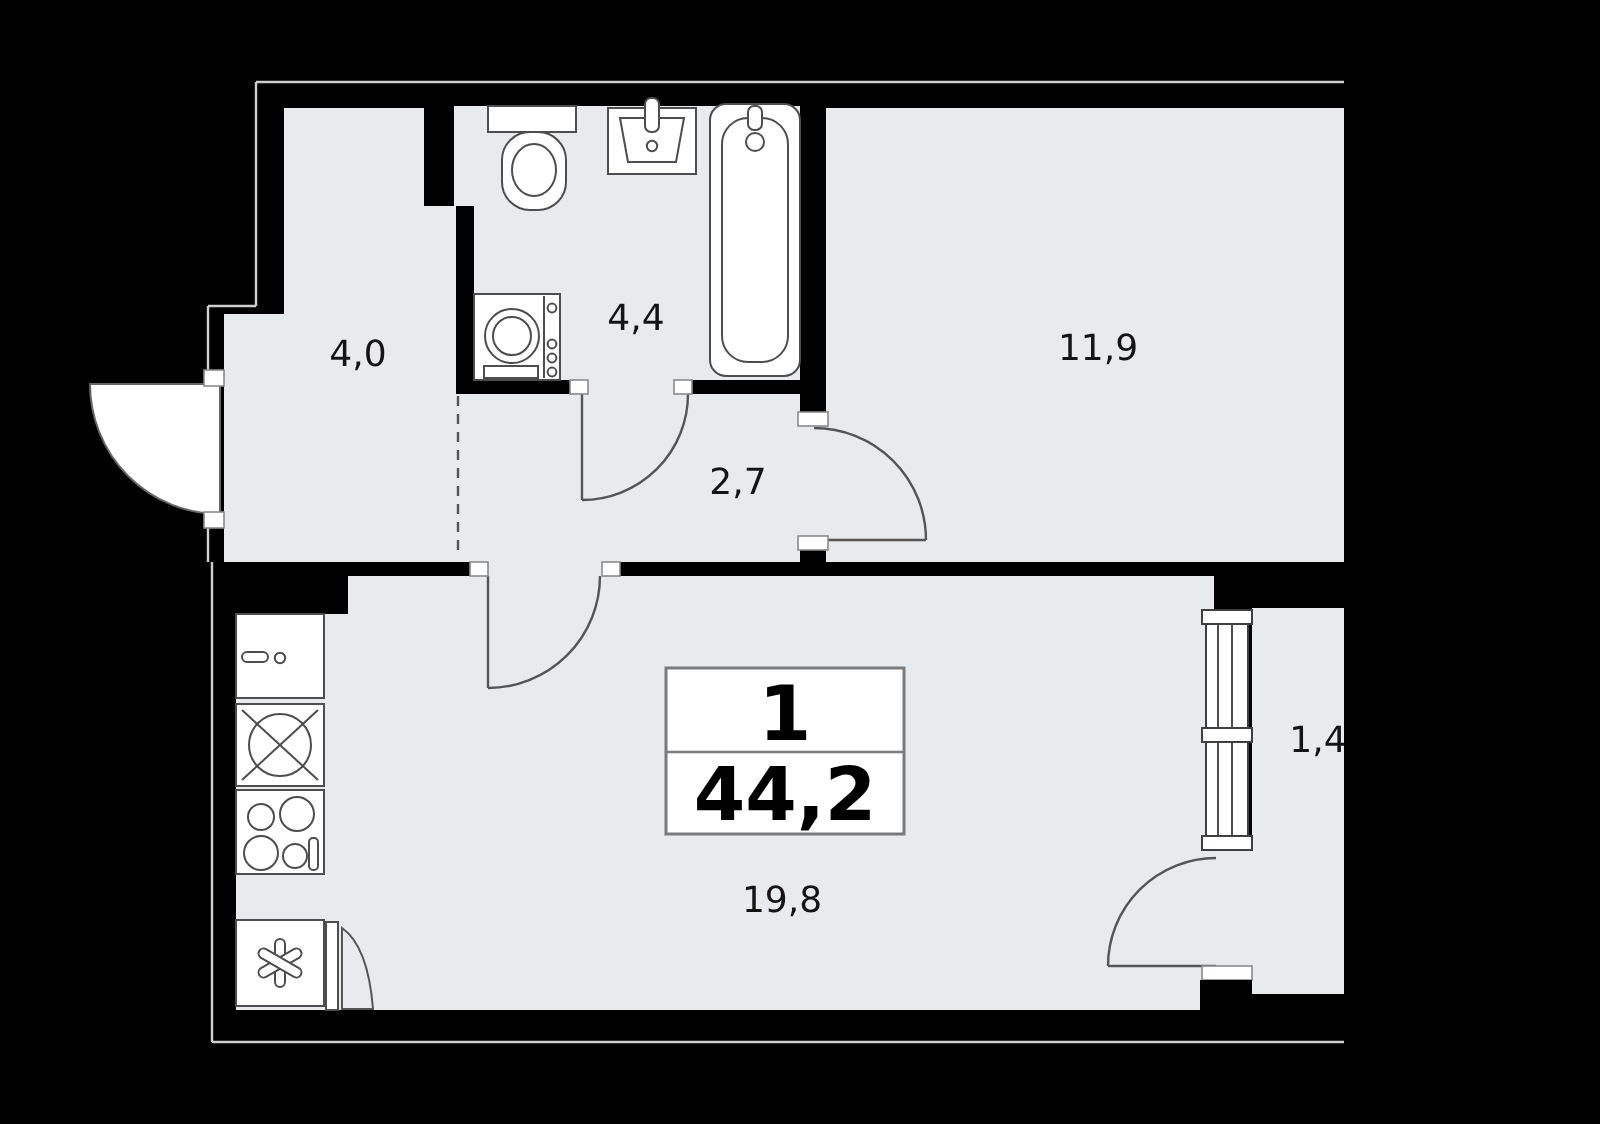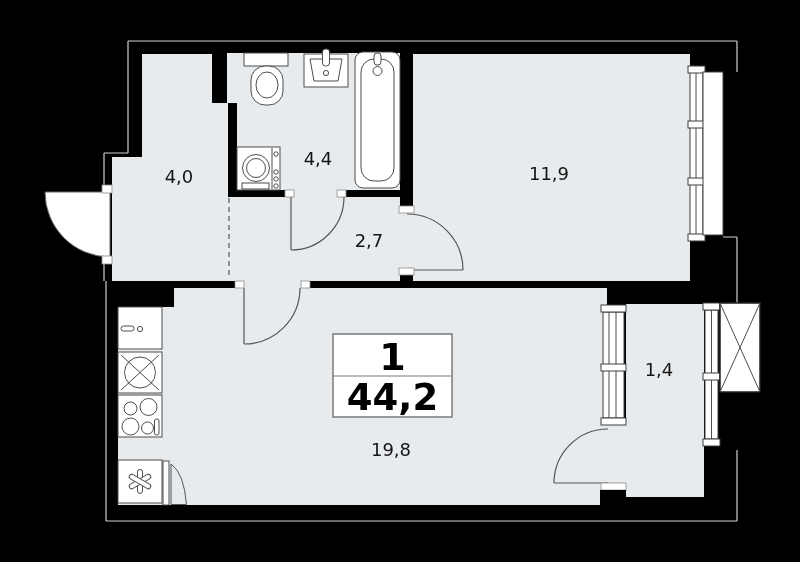--- a/index.html
+++ b/index.html
@@ -1,16 +1,16 @@
 <!DOCTYPE html>
 <html><head>
 <meta charset="utf-8">
 <style>
   html,body{margin:0;padding:0;background:#000;}
-  .plan-wrap{width:800px;height:562px;position:relative;background:#ffffff;overflow:hidden;}
+  .plan-wrap{width:672px;height:562px;position:relative;background:#ffffff;overflow:hidden;}
   svg{display:block;}
   .room-label{font-family:"DejaVu Sans","Liberation Sans",sans-serif;font-size:18px;fill:#141414;}
   .card-num{font-family:"DejaVu Sans","Liberation Sans",sans-serif;font-weight:bold;fill:#000;}
   .fix{fill:#ffffff;stroke:#4d4d4d;stroke-width:1;}
   .thin{fill:none;stroke:#4d4d4d;stroke-width:1;}
   .door{fill:none;stroke:#555;stroke-width:1.2;}
   .jamb{fill:#ffffff;stroke:#8a8a8a;stroke-width:0.8;}
   .win{fill:#ffffff;stroke:#3f3f3f;stroke-width:1;}
   .outer{fill:none;stroke:#cfcfcf;stroke-width:1.2;}
   .floor{fill:#e8ebee;}

